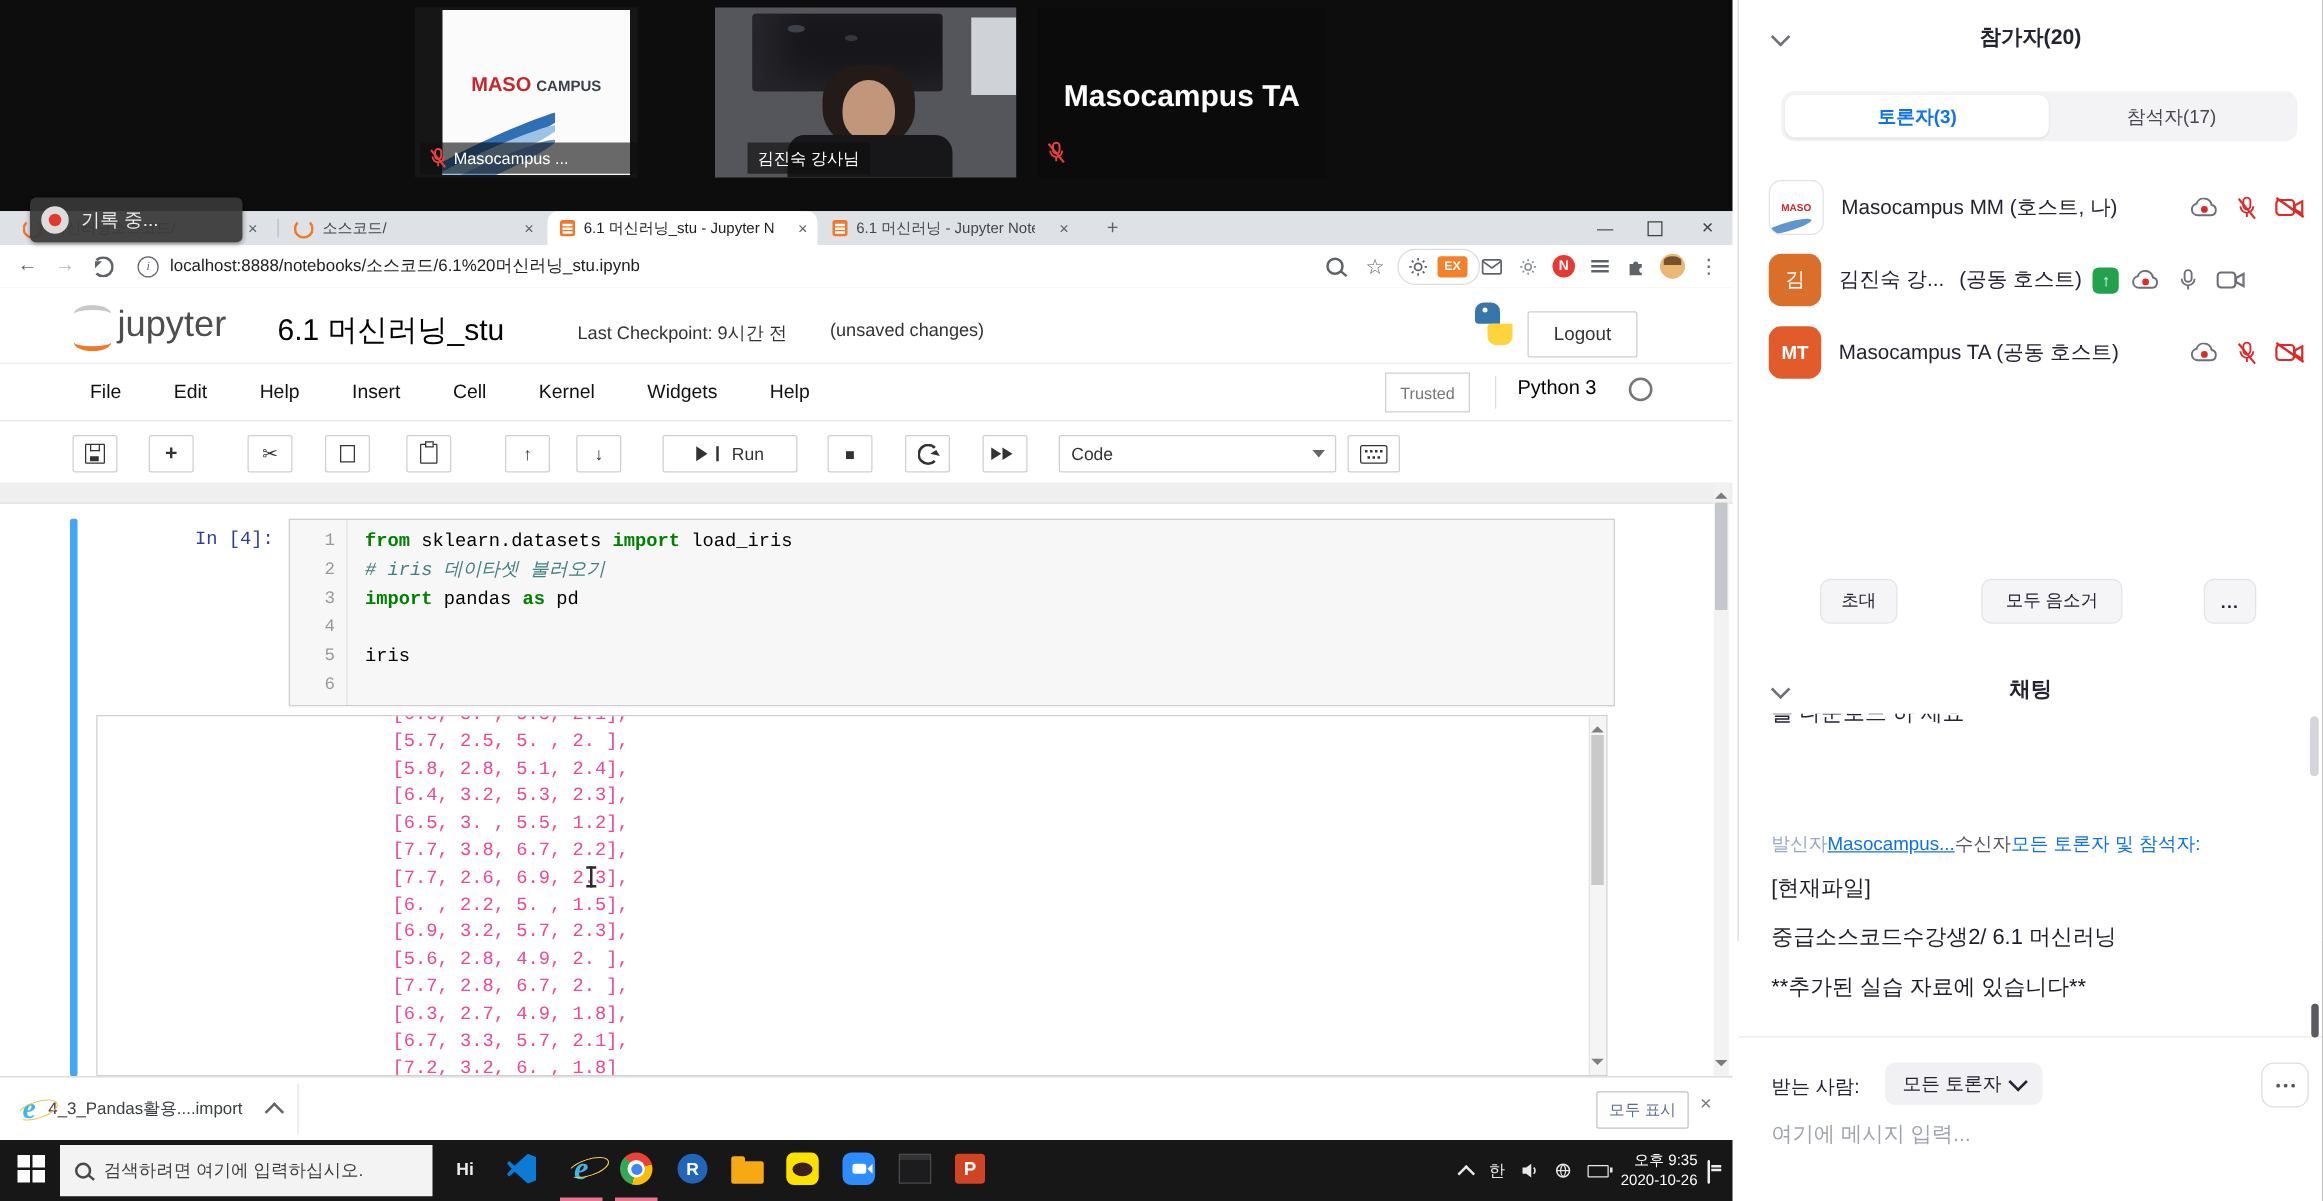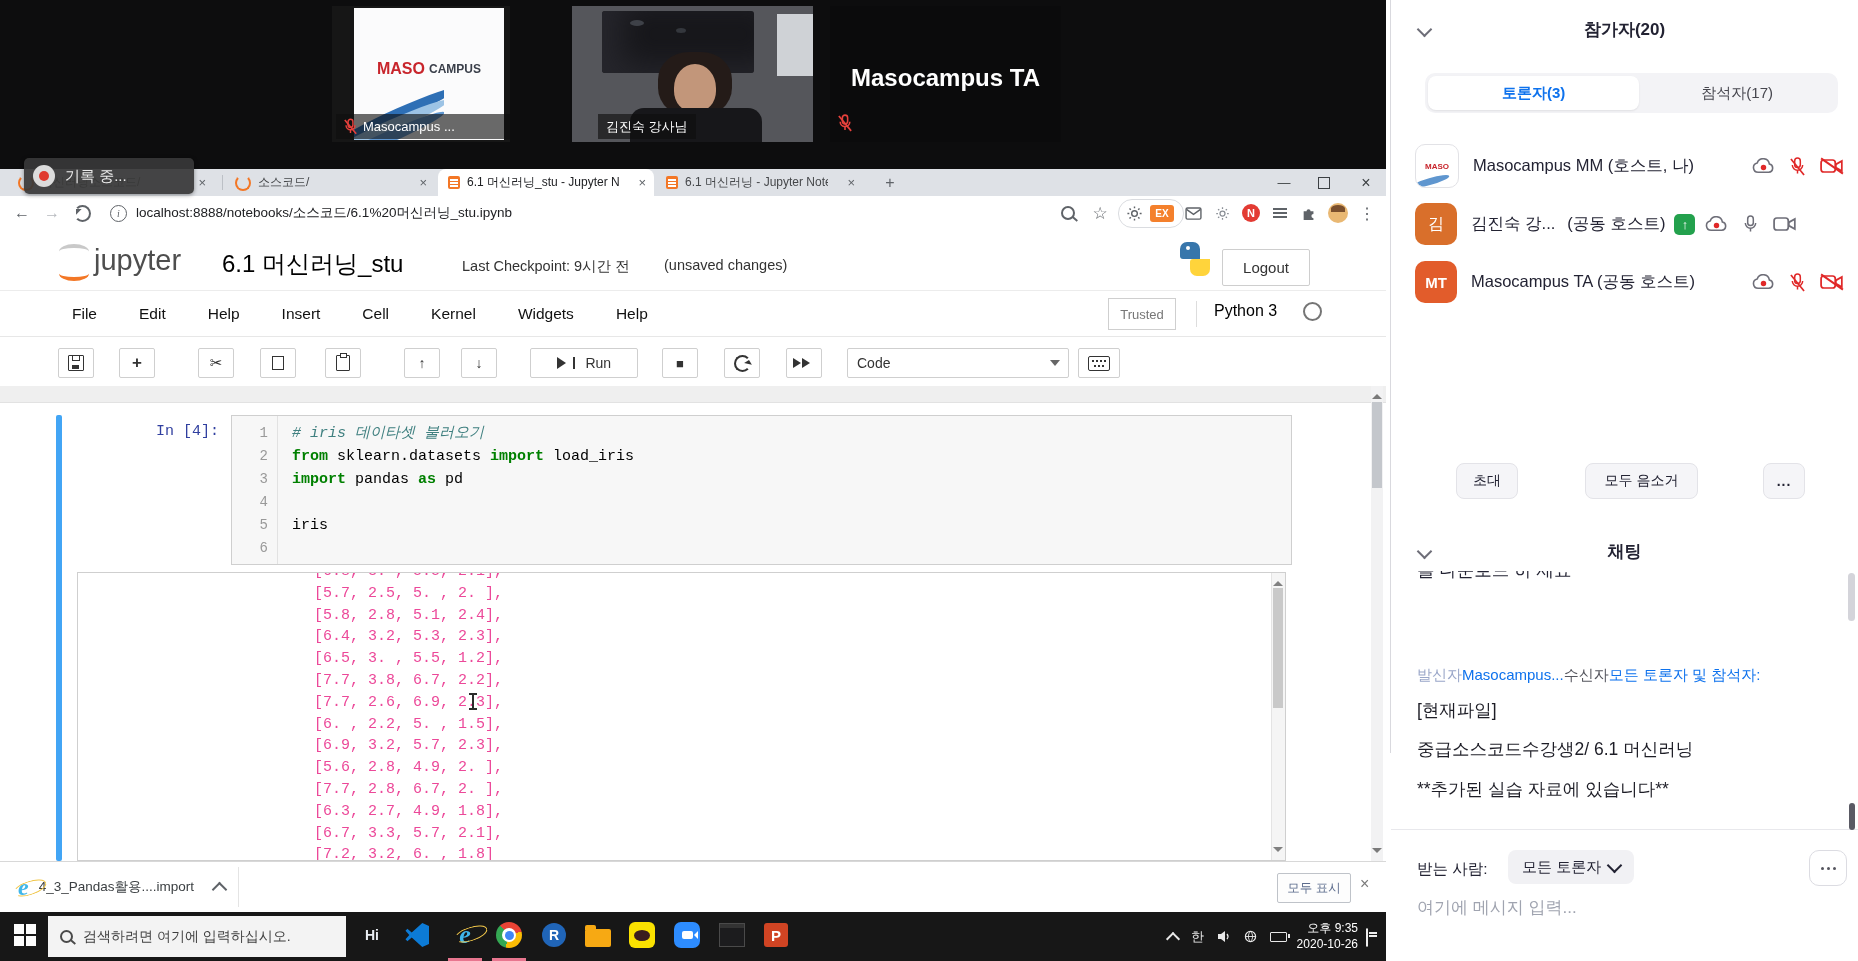--- a/index.html
+++ b/index.html
@@ -343,22 +343,22 @@
     <div class="abs" style="left:231px;top:185px;width:1061px;height:150px;background:#f7f7f7;border:1px solid #cfcfcf;box-sizing:border-box;">
       <div class="abs mono" style="left:0;top:0;width:46px;height:100%;border-right:1px solid #e2e2e2;color:#999;font-size:14px;text-align:right;padding:6px 9px 0 0;box-sizing:border-box;line-height:23px;">
         <div>1</div>
         <div>2</div>
         <div>3</div>
         <div>4</div>
         <div>5</div>
         <div>6</div>
       </div>
       <div class="abs mono" style="left:60px;top:6px;font-size:15px;line-height:23px;color:#000;">
+        <div class="codeline"><span class="tok-kw">from</span><span> sklearn.datasets </span><span class="tok-kw">import</span><span> load_iris</span></div>
         <div class="codeline"><span class="tok-com"># iris 데이타셋 불러오기</span></div>
-        <div class="codeline"><span class="tok-kw">from</span><span> sklearn.datasets </span><span class="tok-kw">import</span><span> load_iris</span></div>
         <div class="codeline"><span class="tok-kw">import</span><span> pandas </span><span class="tok-kw">as</span><span> pd</span></div>
         <div class="codeline">&nbsp;</div>
         <div class="codeline"><span>iris</span></div>
       </div>
     </div>
 
     <div class="abs" style="left:77px;top:342px;width:1209px;height:289px;background:#fff;border:1px solid #cfcfcf;box-sizing:border-box;overflow:hidden;">
       <div class="abs mono" style="left:236px;top:-12px;font-size:15px;color:#ec4899;line-height:21.8px;">
         <div class="outrow">[6.8, 3. , 5.5, 2.1],</div>
         <div class="outrow">[5.7, 2.5, 5. , 2. ],</div>
@@ -557,21 +557,21 @@
     <div class="pbtn" style="left:372px;width:42px;font-weight:bold;letter-spacing:1px;">...</div>
 
     <span class="chev abs" style="left:28px;top:546px;"></span>
     <div class="abs" style="left:0;right:0;top:540px;text-align:center;font-size:17px;font-weight:bold;color:#232333;">채팅</div>
 
     <div class="abs" style="left:26px;top:571px;height:19px;width:380px;overflow:hidden;">
       <div style="margin-top:-13px;font-size:17.5px;color:#232333;">를 다운로드 하 세요</div>
     </div>
 
     <div class="abs" style="left:26px;top:666px;font-size:15px;white-space:nowrap;">
-      <span style="color:#9aa7c9;">발신자</span><span style="color:#0e72ed;">Masocampus...</span><span style="color:#55565e;">수신자</span><span style="color:#0e72ed;">모든 토론자 및 참석자:</span>
+      <span style="color:#9aa7c9;">발신자</span><span style="color:#0e72ed;text-decoration:underline;">Masocampus...</span><span style="color:#55565e;">수신자</span><span style="color:#0e72ed;">모든 토론자 및 참석자:</span>
     </div>
     <div class="chatmsg" style="top:698px;">[현재파일]</div>
     <div class="chatmsg" style="top:737px;">중급소스코드수강생2/ 6.1 머신러닝</div>
     <div class="chatmsg" style="top:777px;">**추가된 실습 자료에 있습니다**</div>
 
     <div class="abs" style="left:0;right:0;top:829px;height:1px;background:#e8e8ec;"></div>
 
     <div class="abs flex" style="left:26px;top:852px;height:34px;font-size:15.5px;color:#232333;">받는 사람:</div>
     <div class="abs flex" style="left:117px;top:850px;height:34px;padding:0 14px;background:#f1f1f4;border-radius:8px;font-size:15px;color:#232333;gap:8px;">
       <span>모든 토론자</span>

